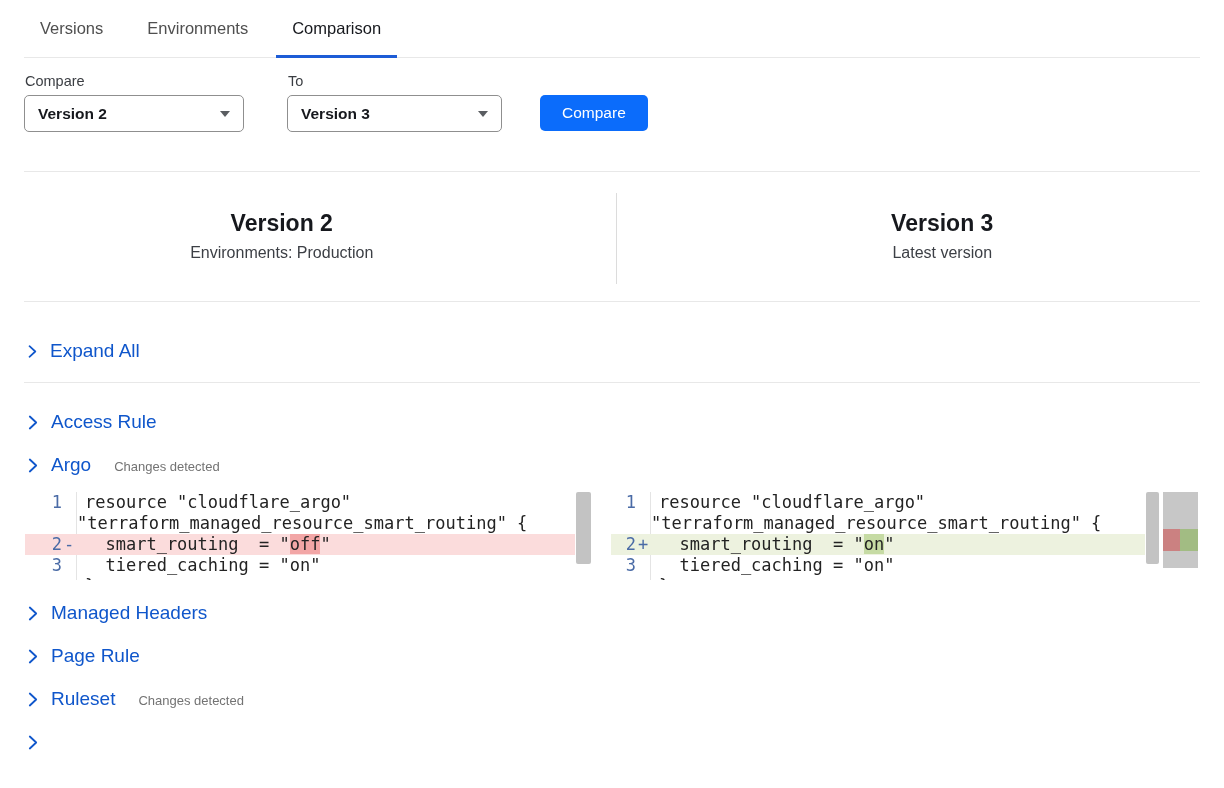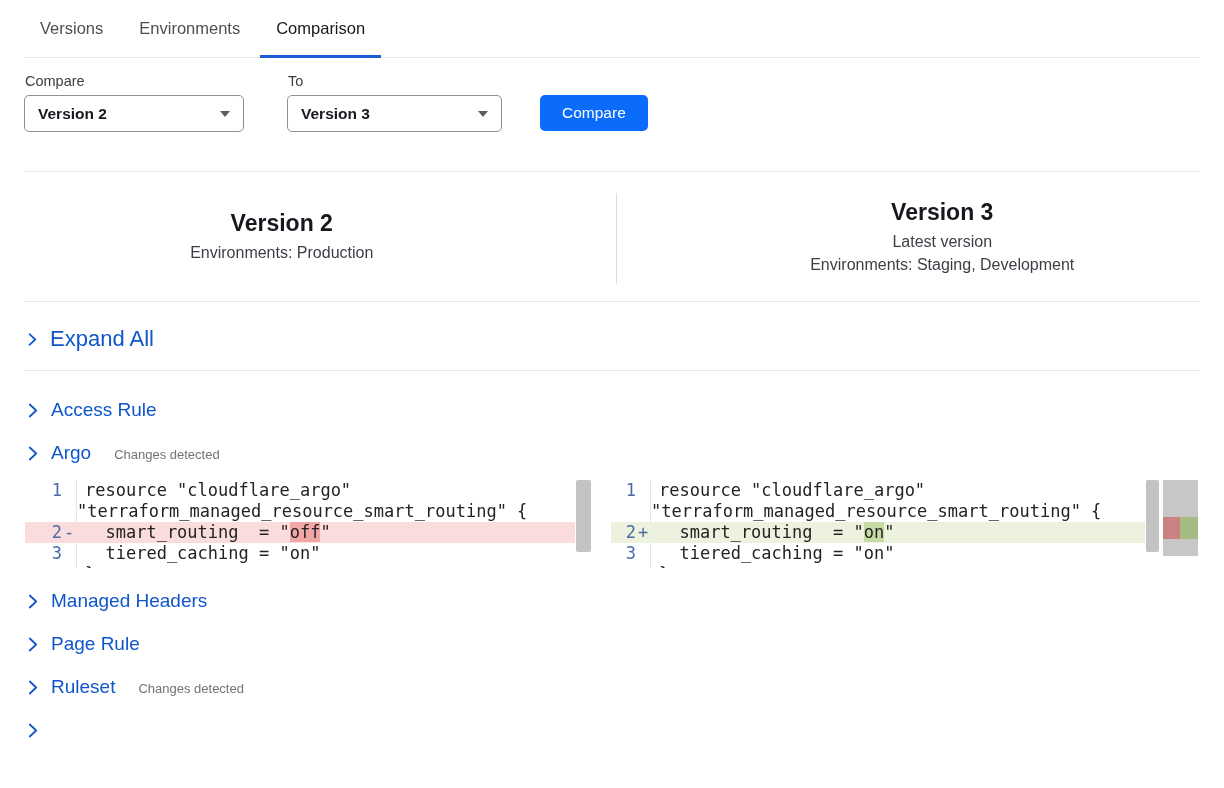--- a/index.html
+++ b/index.html
@@ -1,20 +1,20 @@
 <!DOCTYPE html>
 <html style="--link-blue: #0f56cb; --tab-underline: #1d5cd6; --button-blue: #0b6cfb; --linenum-blue: #4a6ba6; --removed-row-bg: #fbdcdc; --removed-word-bg: #f2a6a6; --added-row-bg: #edf2df; --added-word-bg: #c6dba4;"><head>
 <meta charset="utf-8">
 <style>
   html,body { margin:0; padding:0; background:#fff; }
   body { width:1224px; height:788px; overflow:hidden;
          font-family:"Liberation Sans", sans-serif; color:#1d1f24; }
 
   
-  .tabbar { display:flex; margin:0 24px; height:57px; gap:4px;
+  .tabbar { display:flex; margin:0 24px; height:57px; gap:12px;
             border-bottom:1px solid #e8e8e8; align-items:stretch; }
   .tab { position:relative; display:flex; align-items:center; padding:0 16px;
          font-size:16.5px; color:#4f4f4f; cursor:pointer; }
   .tab.active { color:#16181d; }
   .tab.active::after { content:""; position:absolute; left:0; right:0; bottom:-1px;
                        height:3px; background:var(--tab-underline,#1d5cd6); }
 
   
   .controls { display:flex; align-items:flex-end; margin:15px 24px 0; }
   .field label { display:block; font-size:14.5px; color:#3a3d42; margin:0 0 6px 1px; }
@@ -42,21 +42,21 @@
   .vcol.left { padding-right:76px; }
   .vcol.right { padding-left:68px; }
   .vcol h2 { margin:0 0 7px; font-size:23px; font-weight:600; color:#16181d; }
   .vcol p { margin:0 0 5px; font-size:16px; color:#3c3f45; }
   .vdivider { width:1px; background:#dcdcdc; margin:2px 0; }
 
   
   .expand-row, .section-row { display:flex; align-items:center; gap:13px;
         margin:0 24px; padding:0 4px; width:max-content; cursor:pointer;
         color:var(--link-blue,#0f56cb); }
-  .expand-row { margin-top:22px; height:30px; font-size:22px; }
+  .expand-row { margin-top:34px; height:30px; font-size:19px; }
   .section-row { height:38px; margin-top:5px; }
   .section-row.first { margin-top:20px; }
   .section-row .label { font-size:19px; }
   .chev { flex:none; display:flex; color:var(--link-blue,#0f56cb); }
   .badge { font-size:13px; color:#737373; margin-left:10px; padding-top:3px; }
 
   
   .diff { display:flex; gap:19px; margin:8px 24px 12px 25px; height:88px; }
   .panel { display:flex; height:88px; overflow:hidden; }
   .panel.left  { width:567px; }
@@ -120,21 +120,20 @@
 
   <section class="vheaders">
     <div class="vcol left">
       <h2>Version 2</h2>
       <p>Environments: Production</p>
     </div>
     <div class="vdivider"></div>
     <div class="vcol right">
       <h2>Version 3</h2>
       <p>Latest version</p>
-      <p>Environments: Staging, Development</p>
     </div>
   </section>
 
   <div class="divider"></div>
 
   <div class="expand-row">
     <span class="chev">
       <svg width="9" height="13" viewBox="0 0 9 13">
           <path d="M1.5 1.2 L7.3 6.5 L1.5 11.8" fill="none" stroke="currentColor" stroke-width="1.7" stroke-linecap="round" stroke-linejoin="round"></path>
         </svg>

